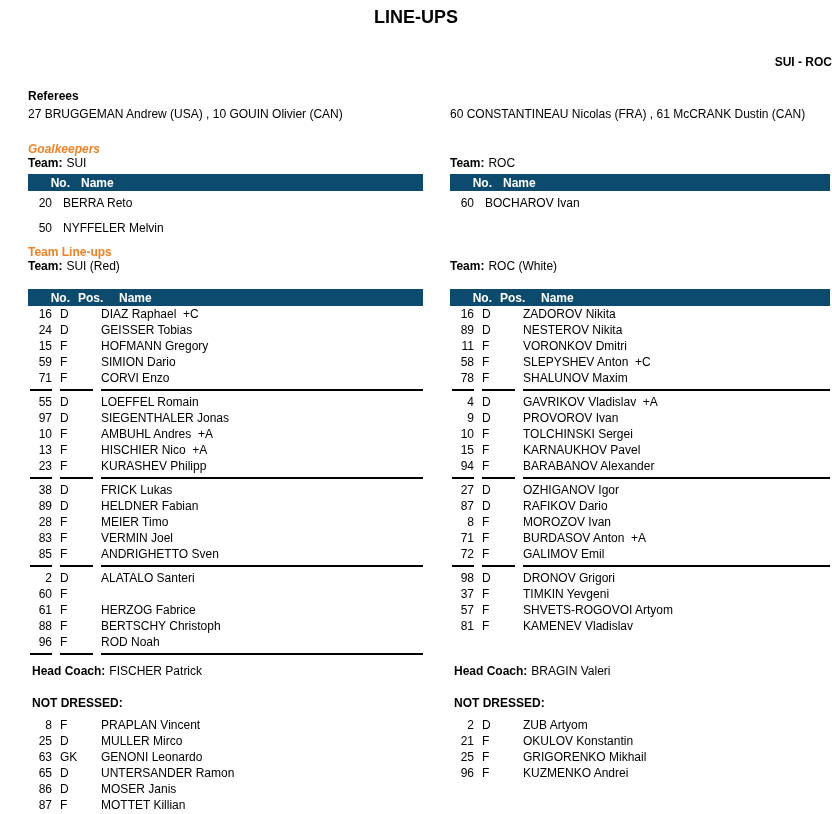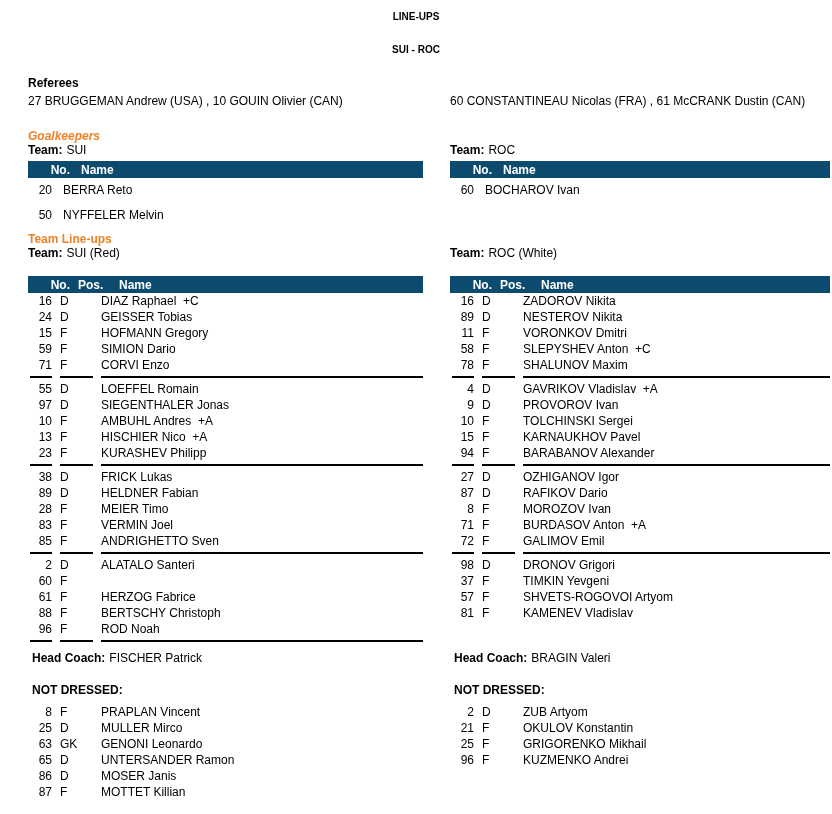--- a/index.html
+++ b/index.html
@@ -4,22 +4,22 @@
 <style>
   * { box-sizing: border-box; }
   html, body { margin: 0; padding: 0; }
   body {
     width: 832px; height: 814px; overflow: hidden;
     background: #ffffff; color: #000;
     font-family: "Liberation Sans", sans-serif;
     font-size: 12px;
     padding-top: 8px;
   }
-  .title   { text-align: center; font-weight: bold; font-size: 10px; line-height: 18px; }
-  .matchup { text-align: center; font-weight: bold; font-size: 10px; line-height: 17px; margin-top: 15px; }
+  .title   { text-align: center; font-weight: bold; font-size: 18px; line-height: 18px; }
+  .matchup { text-align: right; font-weight: bold; font-size: 12px; line-height: 17px; margin-top: 28px; }
   .indent  { padding-left: 28px; padding-right: 2px; }
   .bold    { font-weight: bold; }
   .val     { margin-left: 4px; white-space: pre; }
   .ref-heading { margin-top: 18px; line-height: 14px; font-weight: bold; }
   .grid2 { display: grid; grid-template-columns: 395px 380px; column-gap: 27px; }
   .ref-row { margin-top: 4px; line-height: 15px; }
   .section-heading { color: #EE8227; font-weight: bold; line-height: 14px; }
   .gk-heading { margin-top: 20px; font-style: italic; }
   .lu-heading { margin-top: 4px; }
   .team-line { line-height: 15px; }

